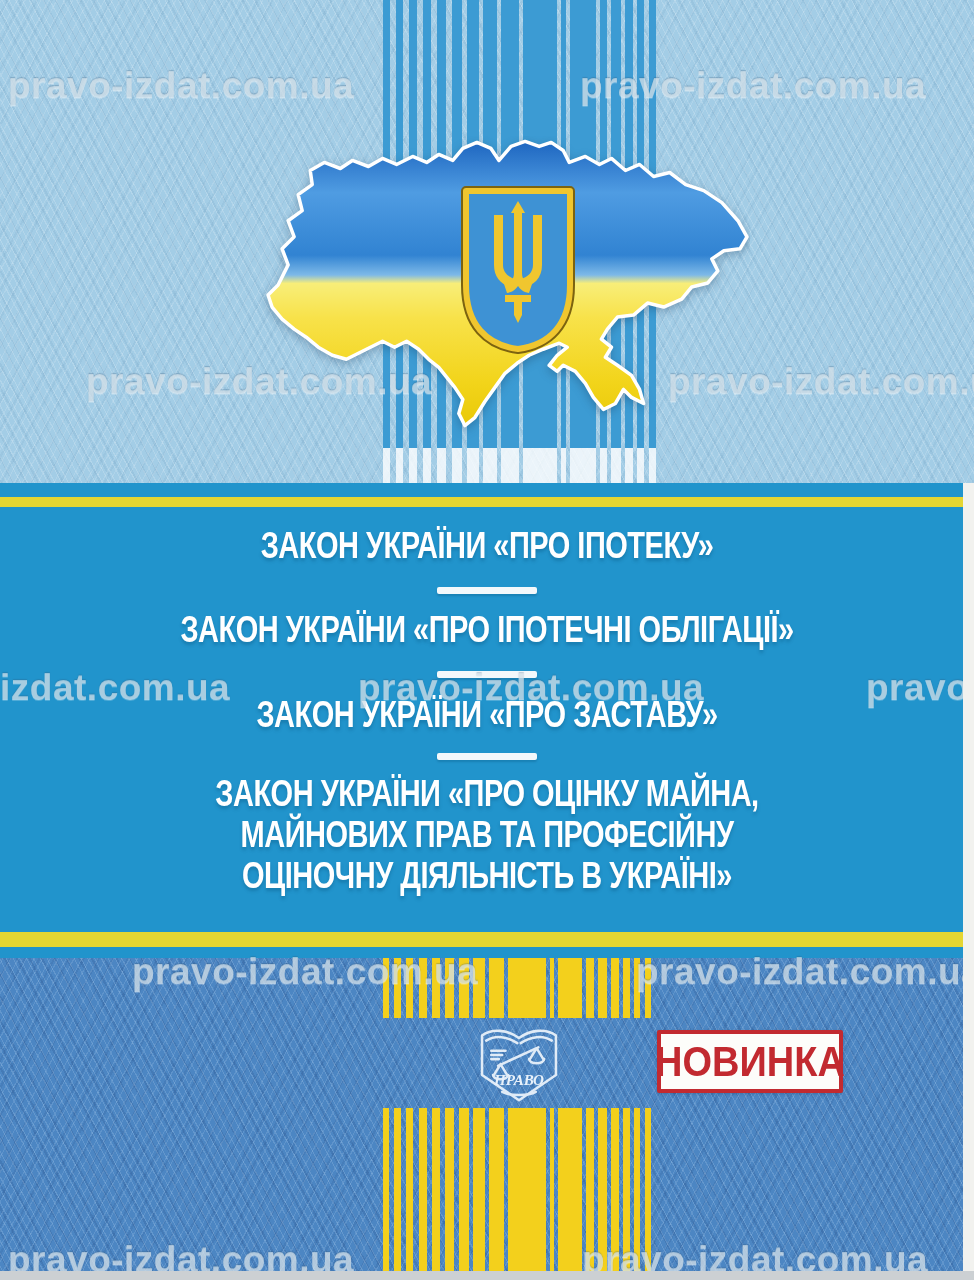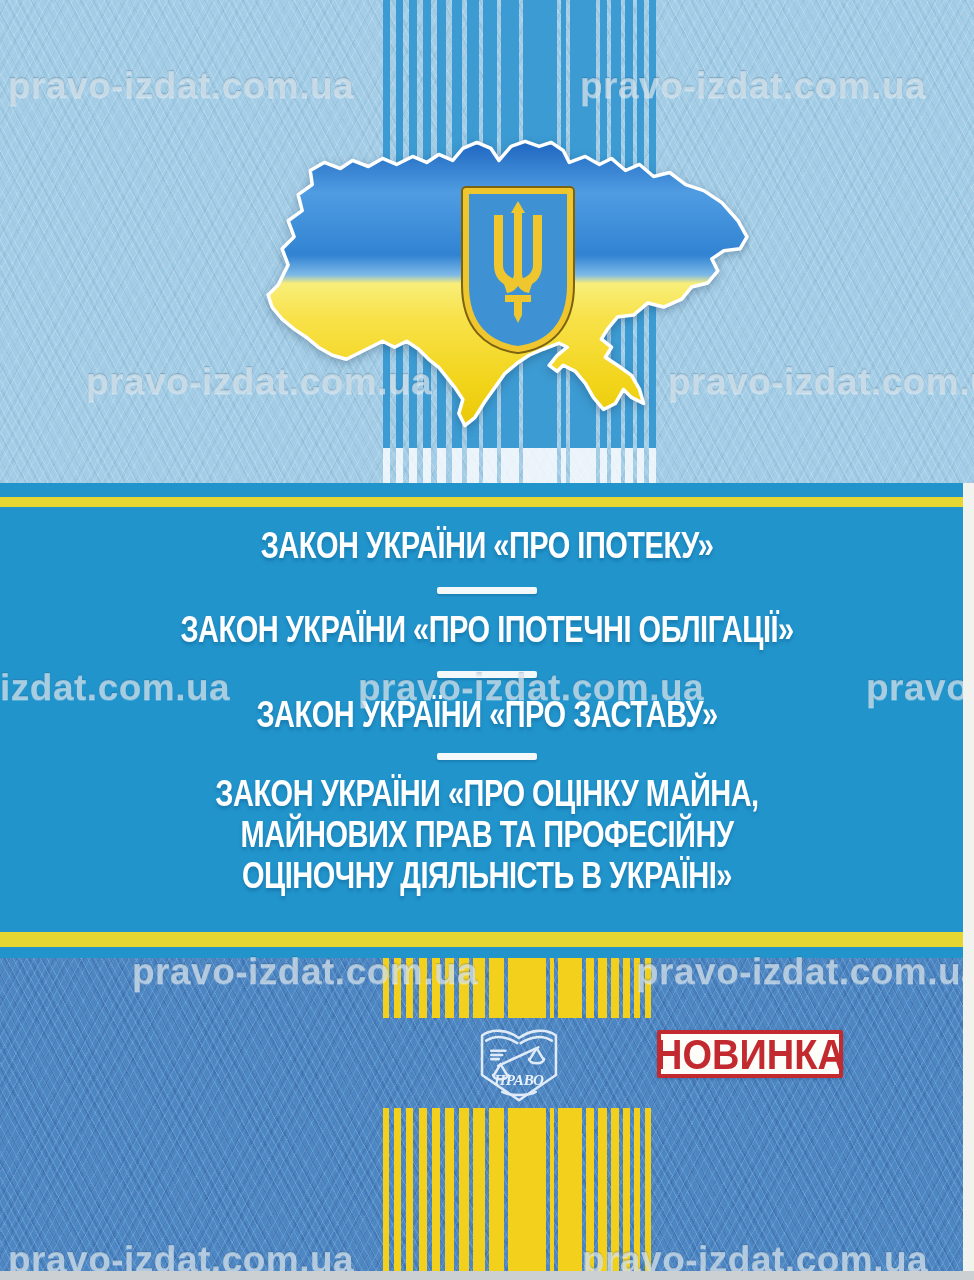--- a/index.html
+++ b/index.html
@@ -49,21 +49,21 @@
   
   .wm{
     position:absolute;height:44px;line-height:44px;white-space:nowrap;
     font-size:37px;font-weight:600;letter-spacing:.5px;
     color:rgba(225,236,244,.60);
     text-shadow:0 1px 0 rgba(255,255,255,.22), 0 -1px 1px rgba(50,85,120,.28);
     pointer-events:none;
   }
   
   .badge{
-    position:absolute;left:657px;top:1030px;width:186px;height:48px;
+    position:absolute;left:657px;top:1030px;width:186px;height:63px;
     background:#fdfdfa;border:4px solid #c22a30;border-radius:2px;
     box-sizing:border-box;display:flex;align-items:center;justify-content:center;
     box-shadow:0 1px 3px rgba(20,40,80,.25);
   }
   .badge span{
     color:#c22a30;font-weight:700;font-size:38px;letter-spacing:0;
     transform:scaleY(1.12);white-space:nowrap;
   }
   
   .edge-right{position:absolute;left:963px;top:483px;width:11px;height:797px;background:#f2f2ef;}

